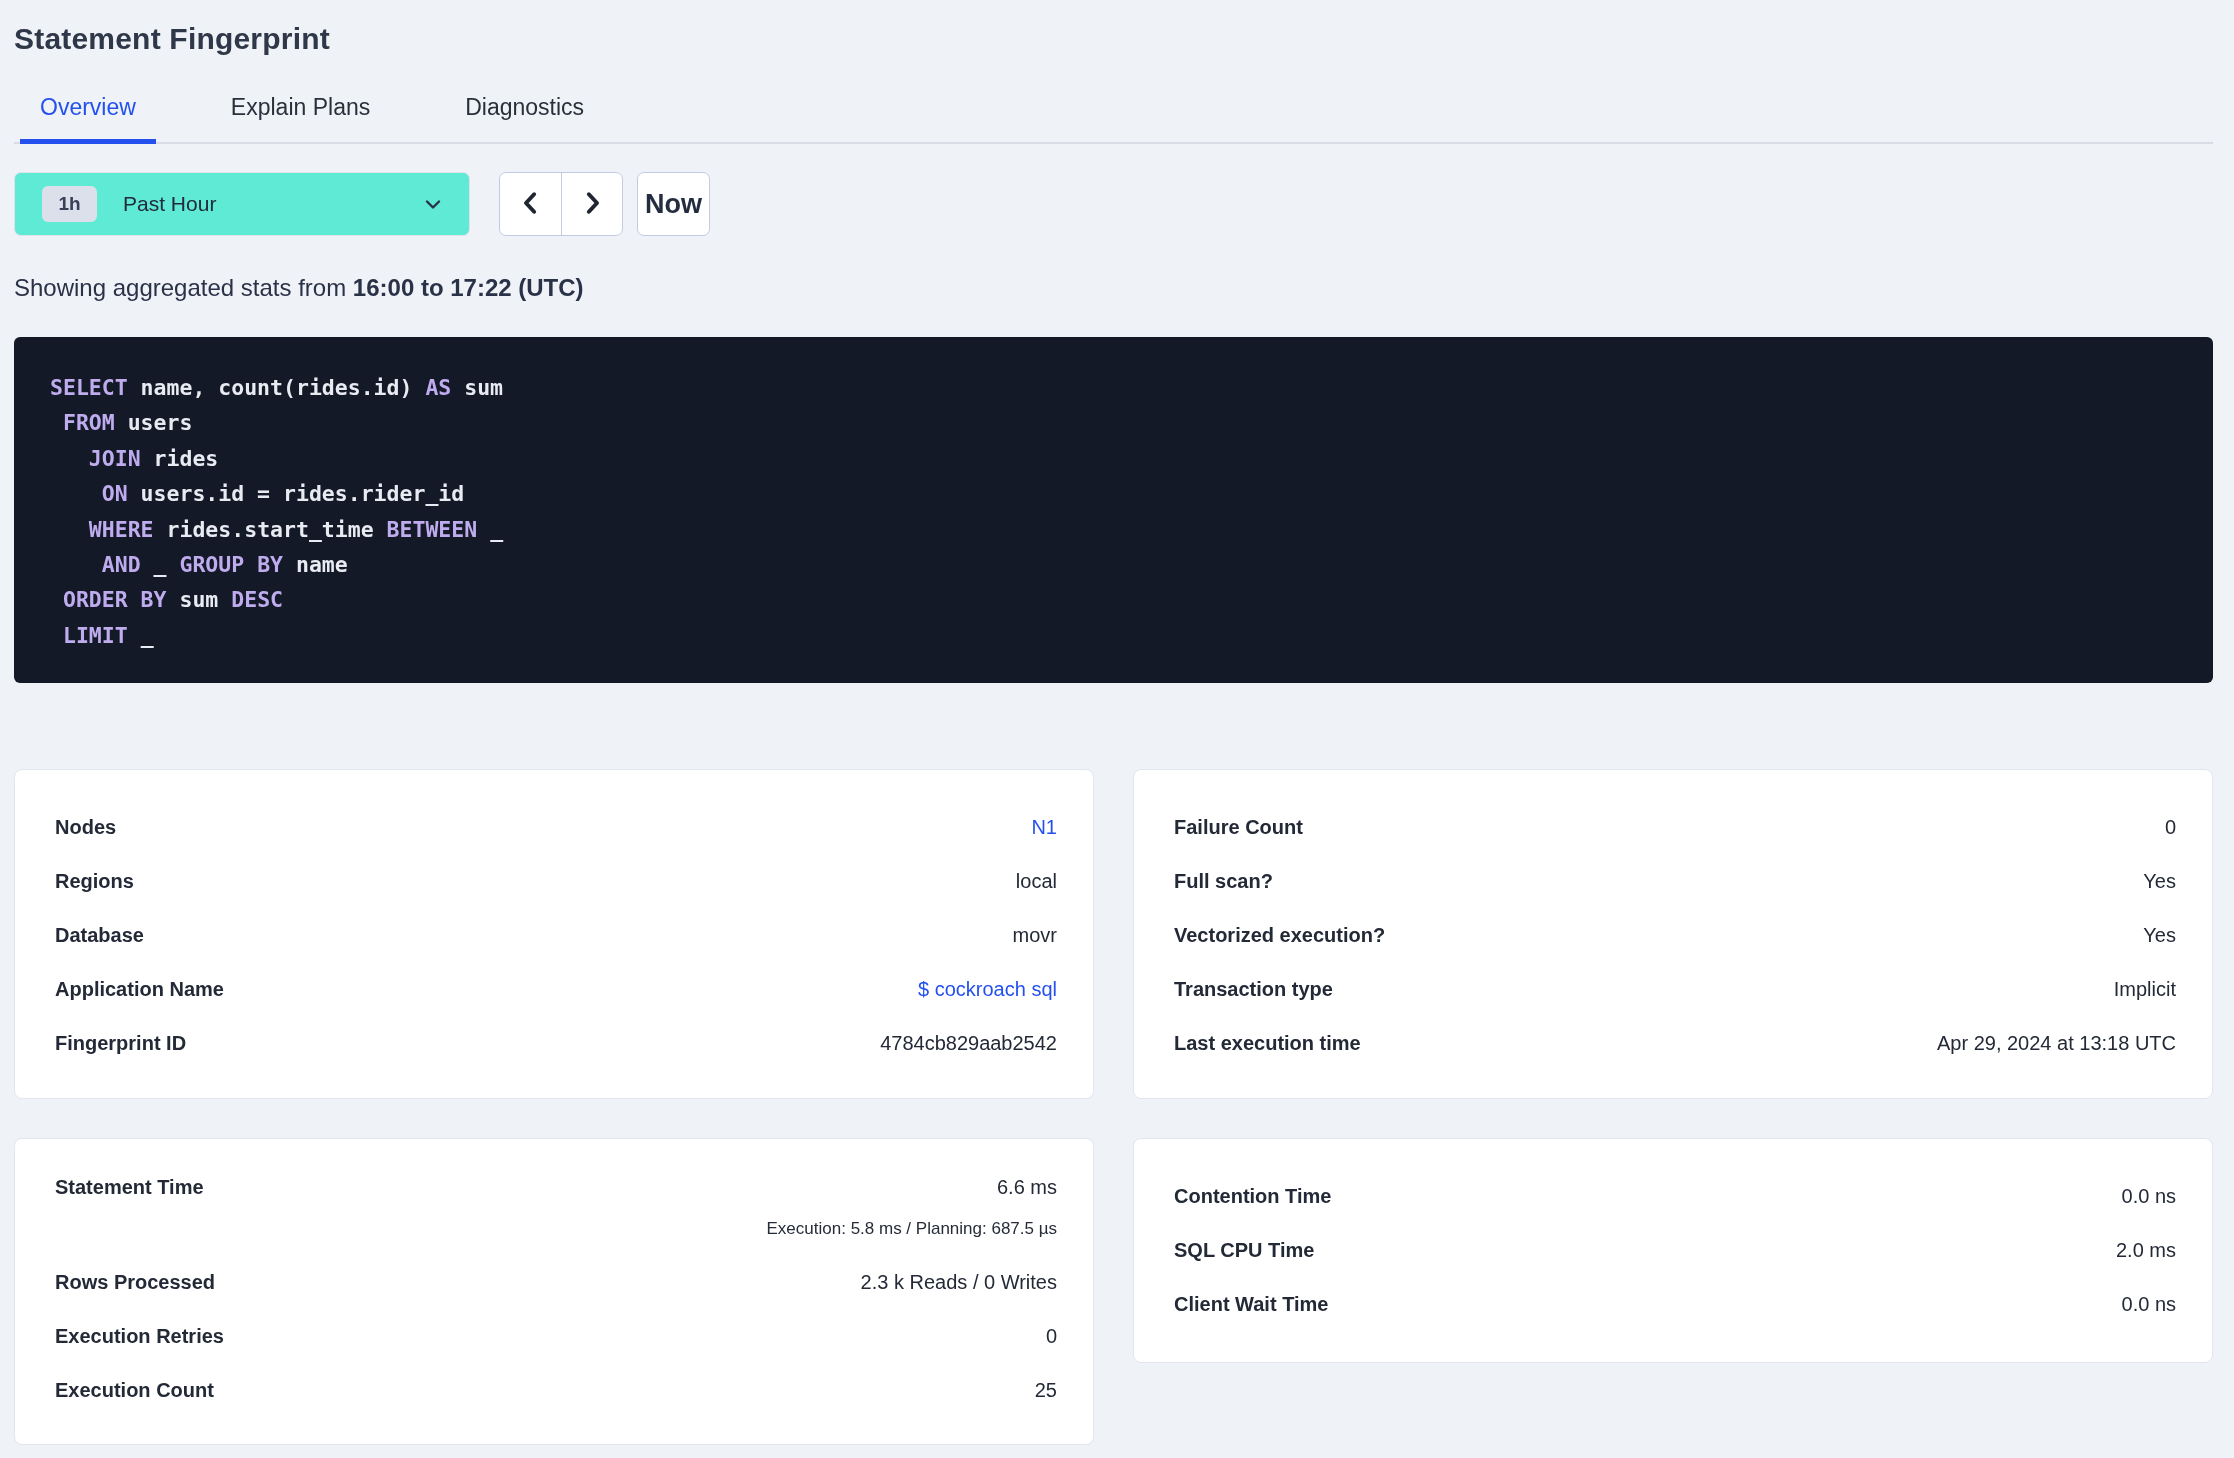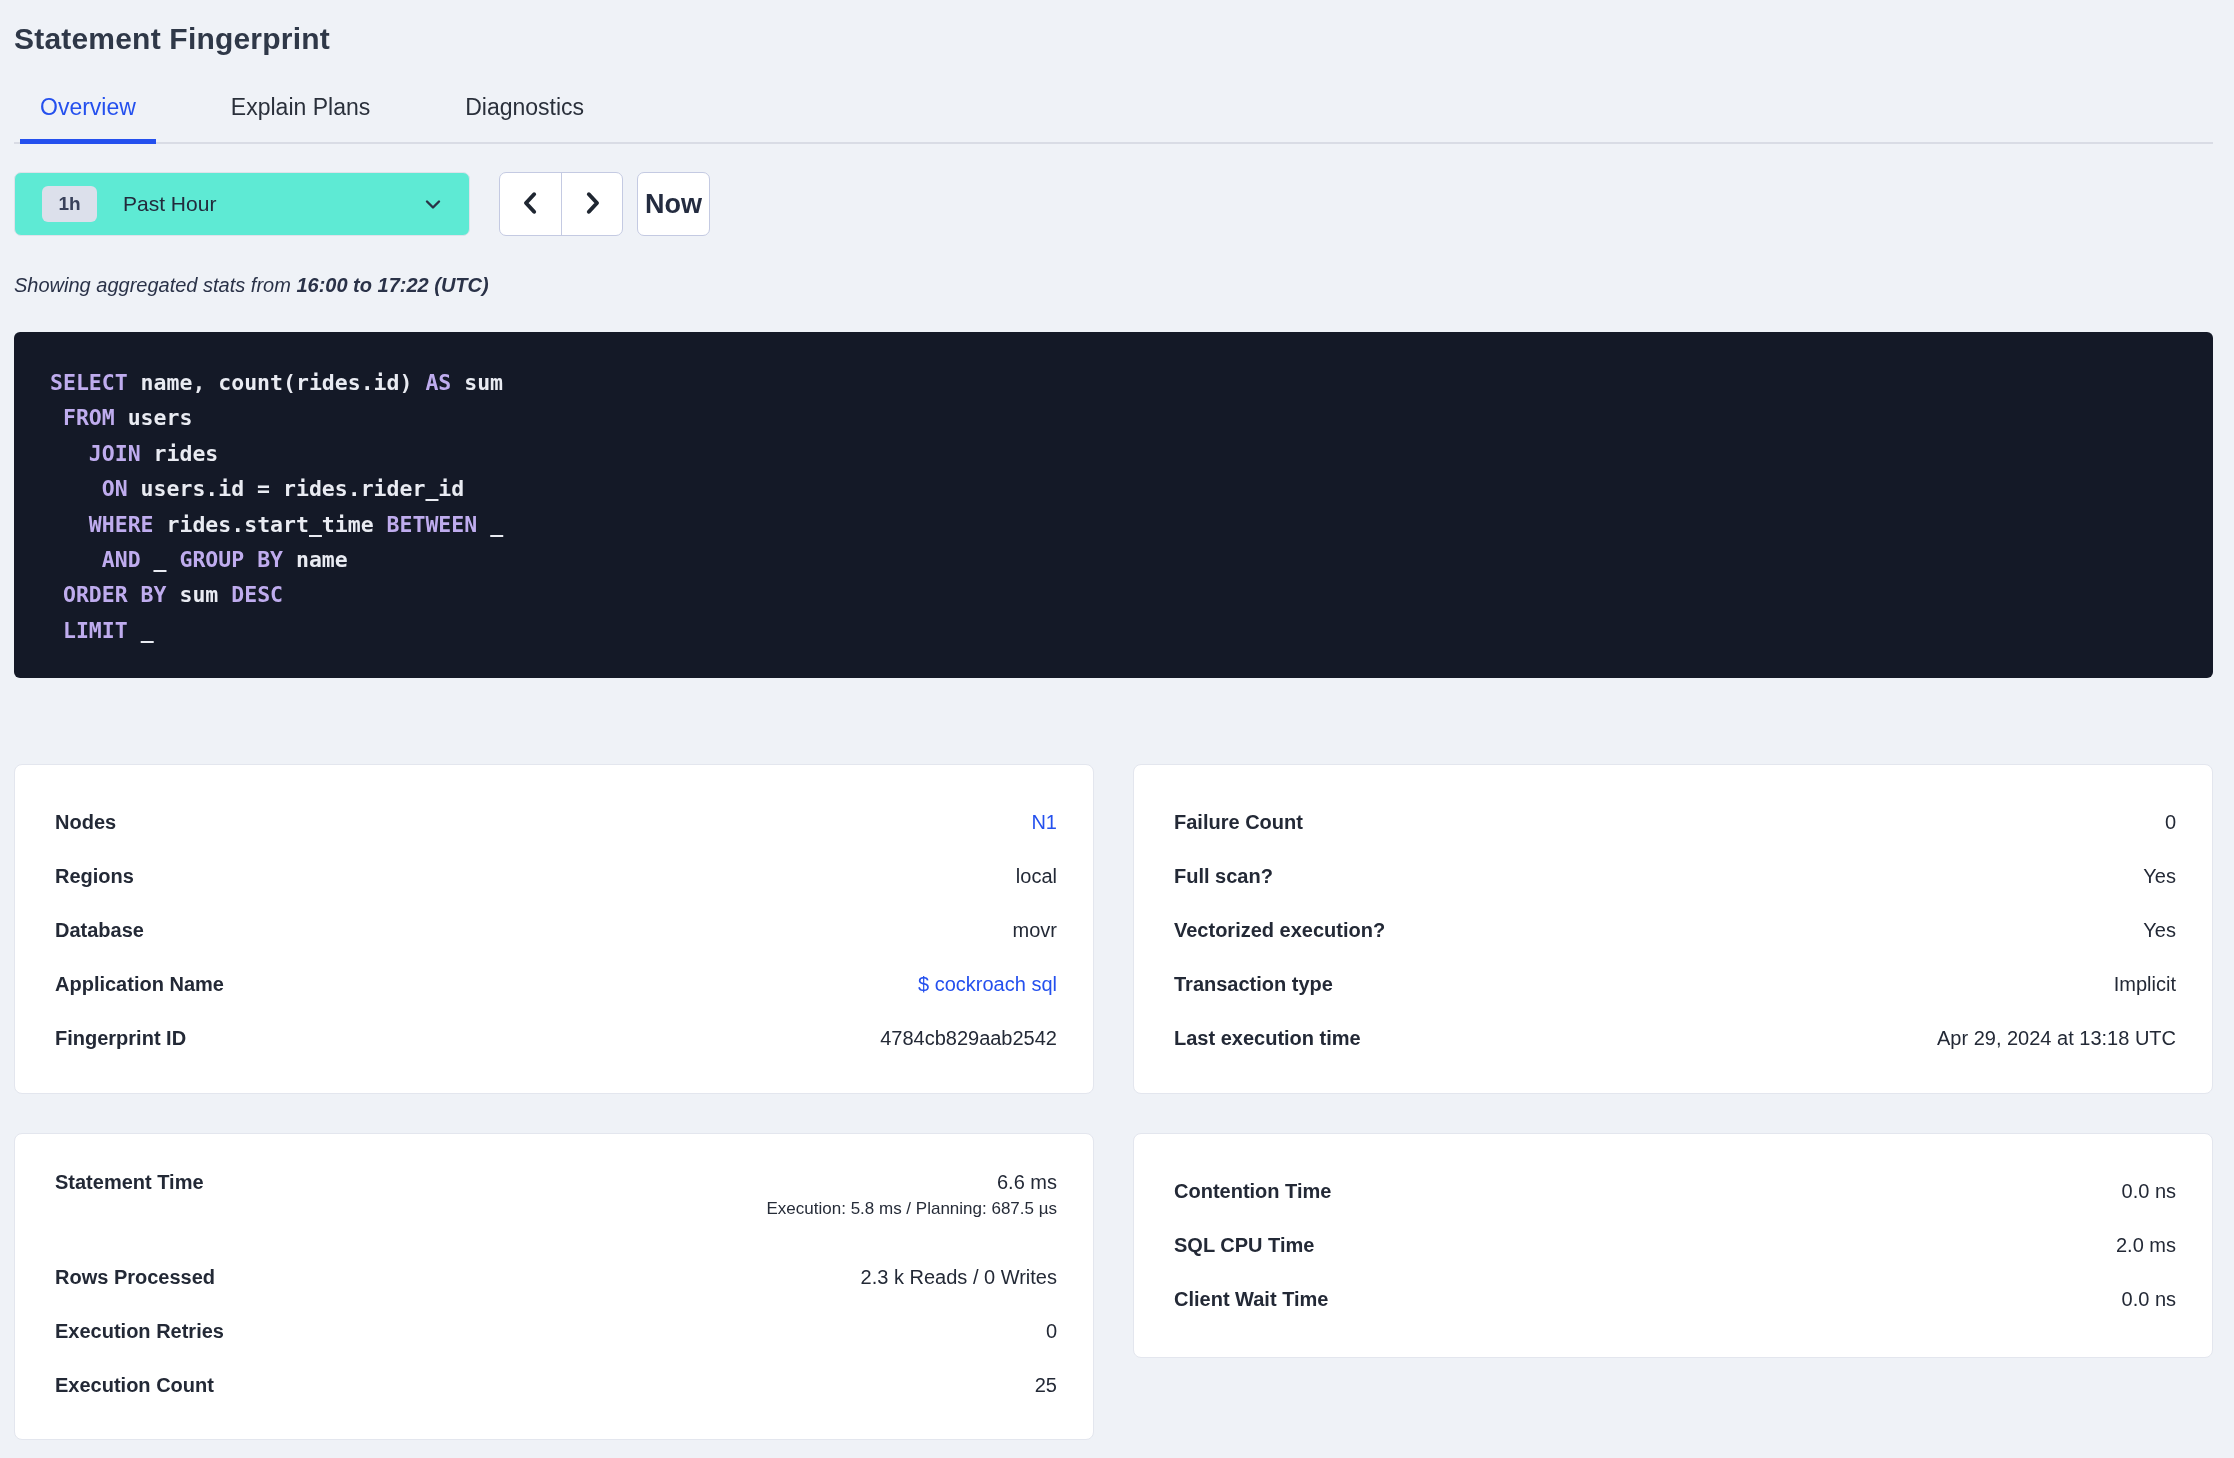--- a/index.html
+++ b/index.html
@@ -83,21 +83,21 @@
     margin-left:14px;width:73px;height:64px;
     background:#fff;border:1.5px solid #C4CAE2;border-radius:7px;
     font-family:"Liberation Sans", sans-serif;
     font-size:27px;font-weight:700;color:#242C40;
     cursor:pointer;
   }
 
   
   .stats-caption{
     margin:38px 0 0 0;
-    font-size:20px;color:#2A3248;font-style:italic;
+    font-size:24px;color:#2A3248;
   }
   .stats-caption b{font-weight:700;}
 
   
   .sql-box{
     margin-top:35px;
     height:346px;
     background:var(--sql-bg);
     border-radius:6px;
     padding:33px 36px 0 36px;
@@ -128,21 +128,21 @@
 
   .kv-row{
     height:54px;
     display:flex;align-items:center;justify-content:space-between;
     font-size:20px;
   }
   .kv-row.tall{height:86px;align-items:flex-start;padding-top:7px;}
   .kv-label{font-weight:700;color:#232936;}
   .kv-value{color:#232936;text-align:right;}
   .kv-value.link{color:var(--link);cursor:pointer;}
-  .kv-col{display:flex;flex-direction:column;align-items:flex-end;gap:5px;}
+  .kv-col{display:flex;flex-direction:column;align-items:flex-end;gap:20px;}
   .kv-sub{font-size:17px;color:#262C38;}
 </style>
 </head>
 <body>
 
 <div class="page">
 
   <h1 class="title">Statement Fingerprint</h1>
 
   <div class="tabs">

